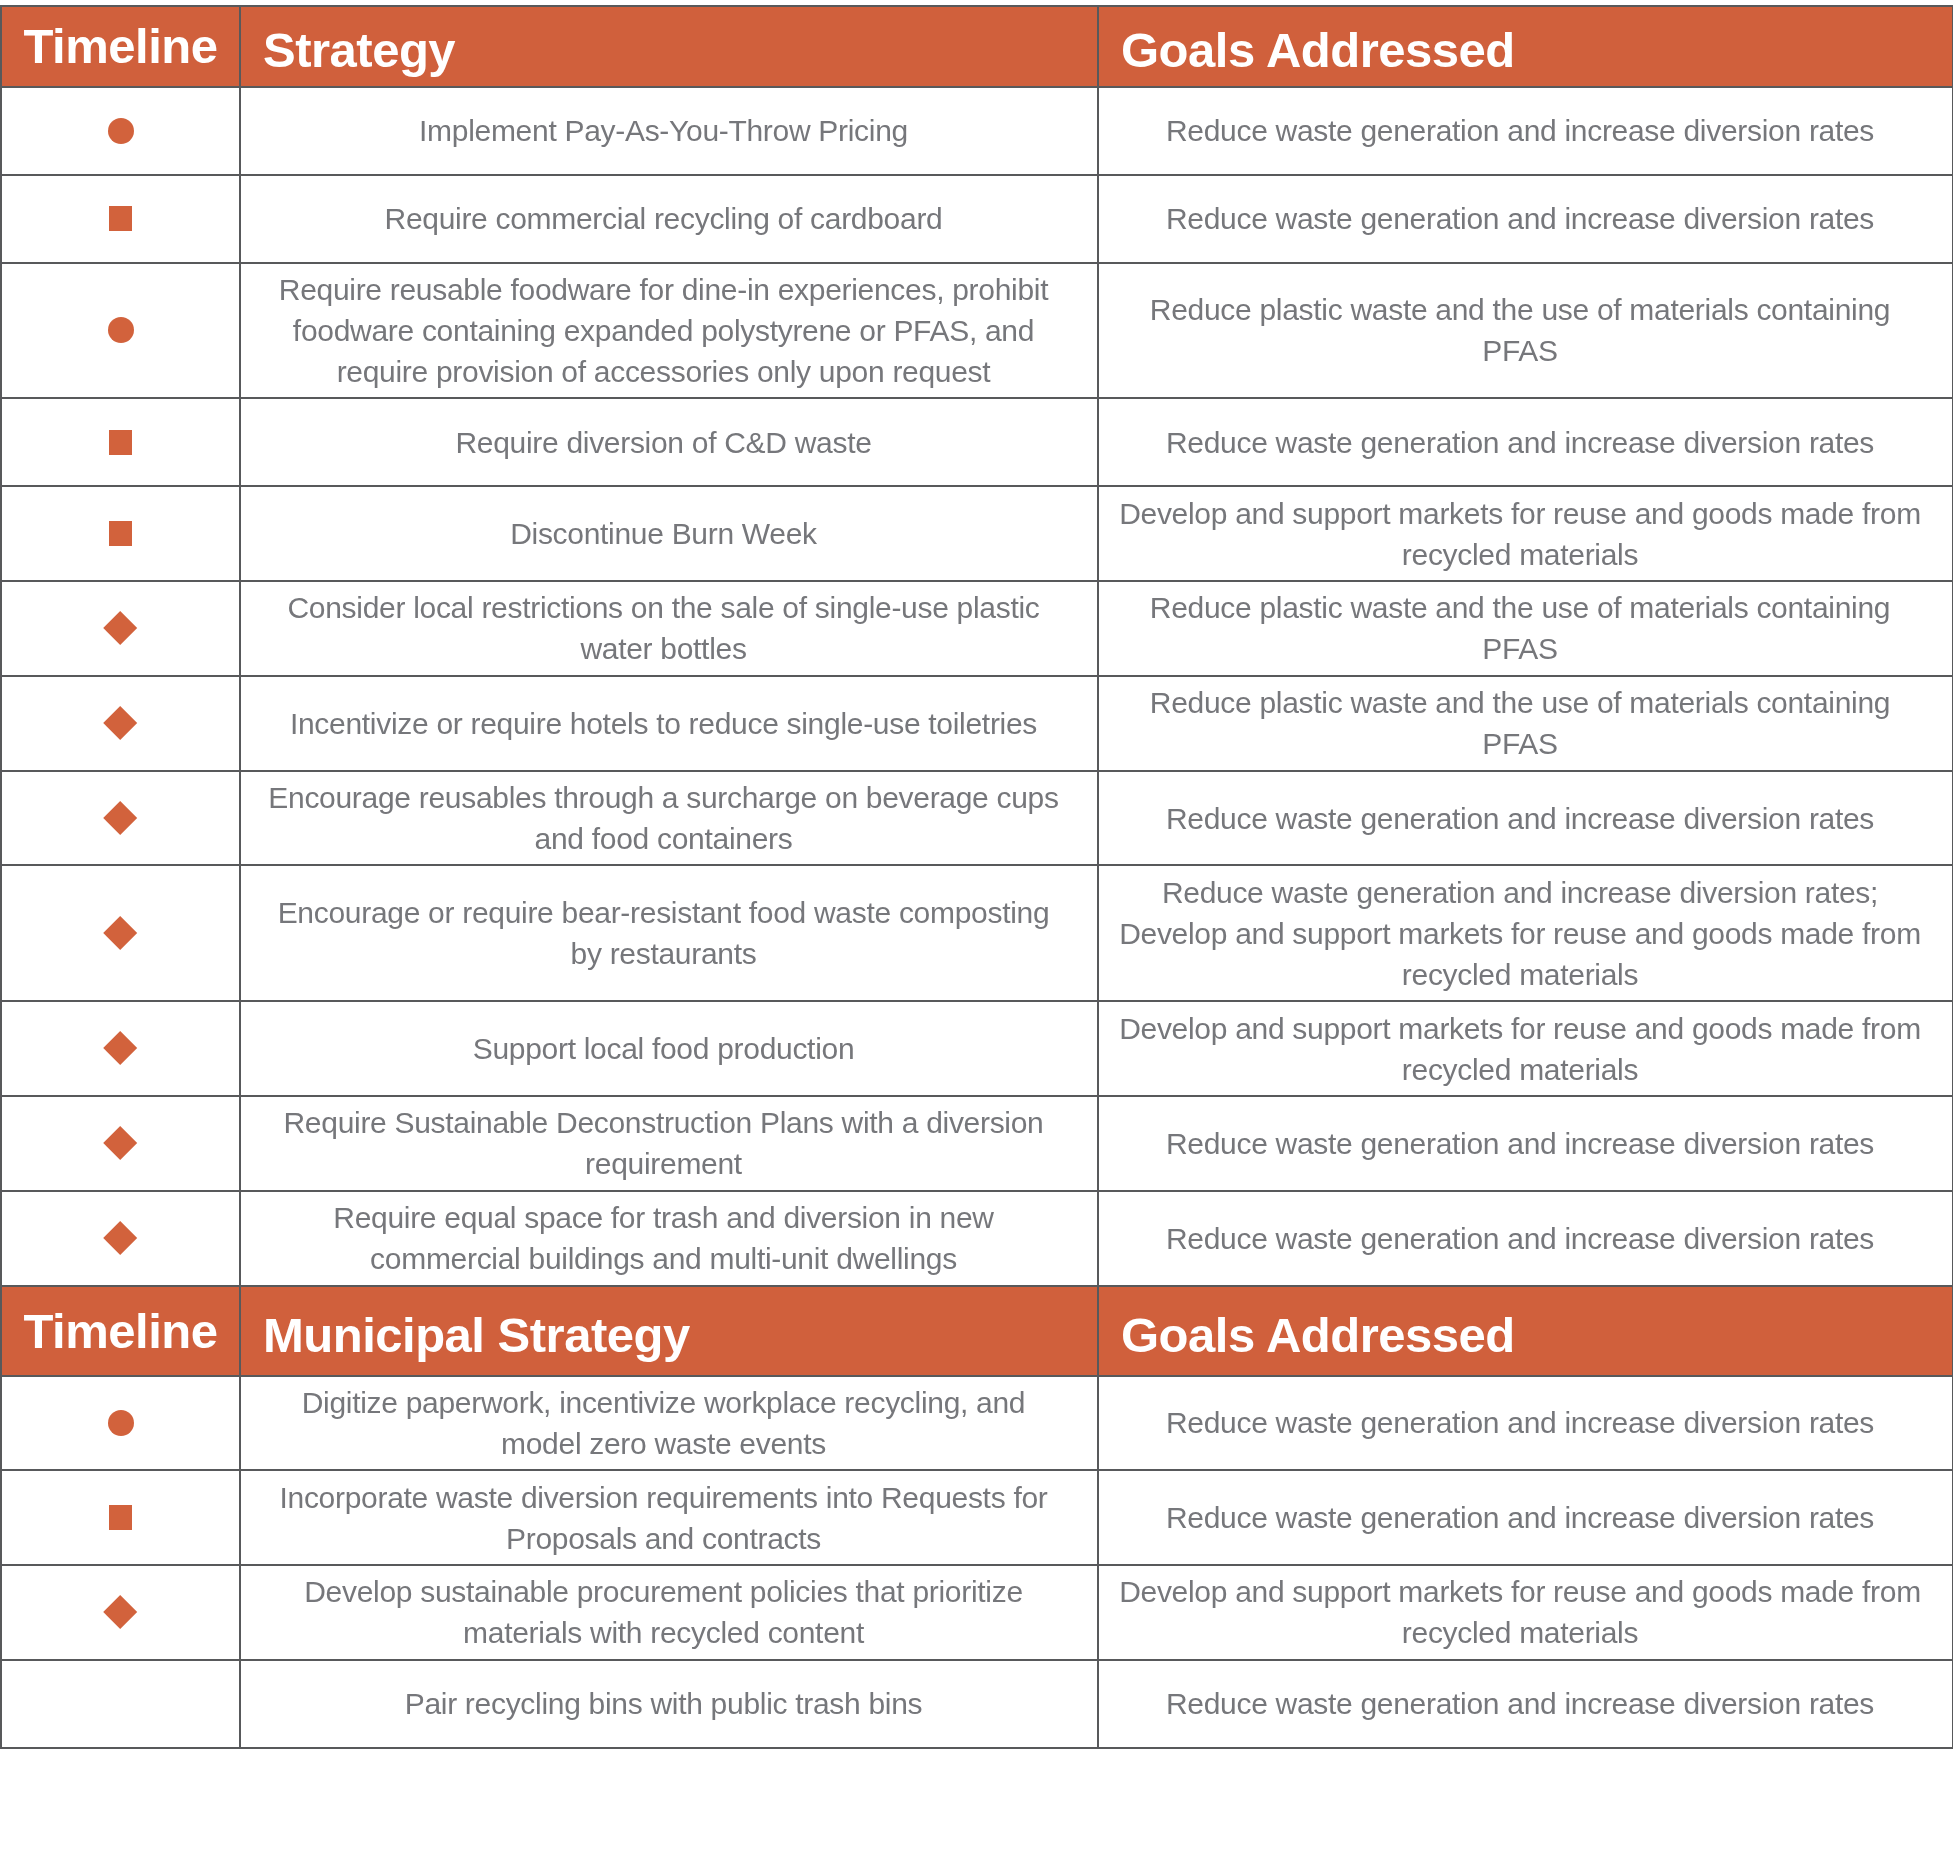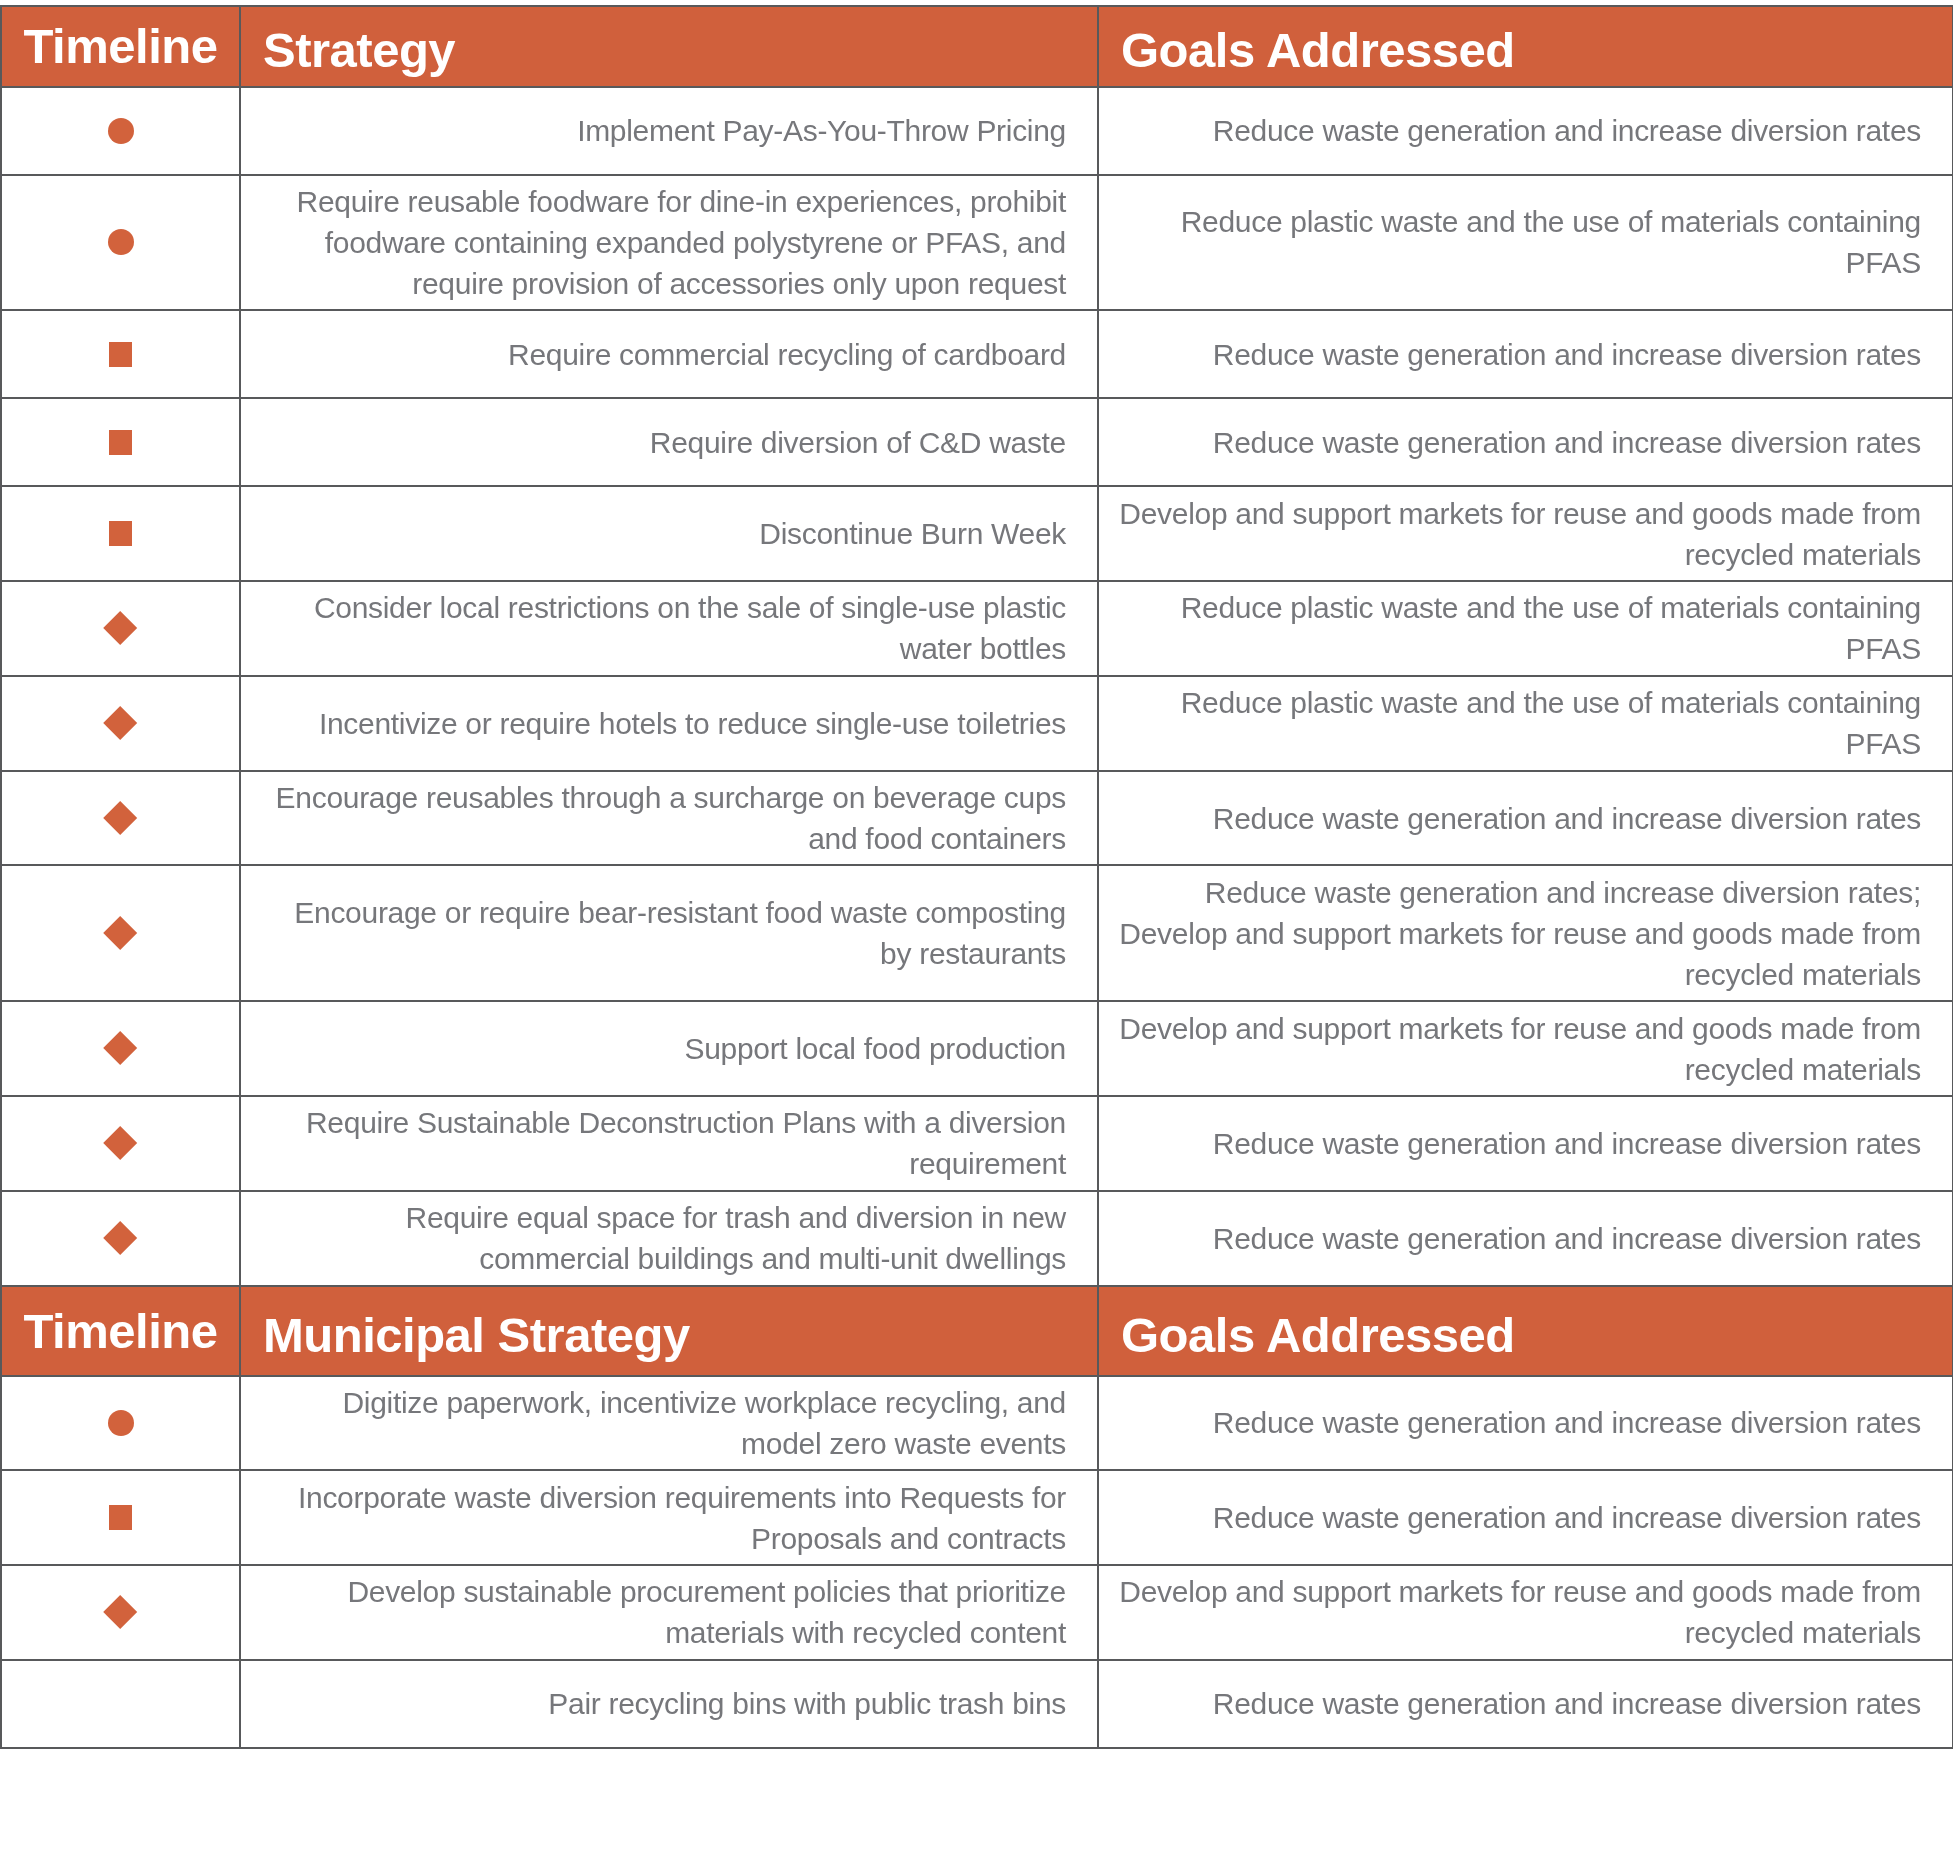--- a/index.html
+++ b/index.html
@@ -64,21 +64,21 @@
   }
   td.timeline-cell {
     text-align: center;
     padding: 0;
   }
   td.strategy-cell, td.goals-cell {
     color: var(--body-text);
     font-size: 30px;
     letter-spacing: -0.3px;
     line-height: 41px;
-    text-align: right;
+    text-align: center;
     padding: 5.4px 31px 5.4px 20px;
   }
 
   .icon {
     display: inline-block;
     background: var(--icon);
     vertical-align: middle;
   }
   .icon.circle {
     width: 26px; height: 26px;
@@ -108,28 +108,28 @@
         <th class="timeline-header">Timeline</th>
         <th class="strategy-header">Strategy</th>
         <th class="goals-header">Goals Addressed</th>
       </tr>
     <tr class="data-row">
           <td class="timeline-cell"><span class="icon circle"></span></td>
           <td class="strategy-cell">Implement Pay-As-You-Throw Pricing</td>
           <td class="goals-cell">Reduce waste generation and increase diversion rates</td>
         </tr>
         <tr class="data-row">
+          <td class="timeline-cell"><span class="icon square"></span></td>
+          <td class="strategy-cell">Require commercial recycling of cardboard</td>
+          <td class="goals-cell">Reduce waste generation and increase diversion rates</td>
+        </tr>
+        <tr class="data-row">
           <td class="timeline-cell"><span class="icon circle"></span></td>
           <td class="strategy-cell">Require reusable foodware for dine-in experiences, prohibit foodware containing expanded polystyrene or PFAS, and require provision of accessories only upon request</td>
           <td class="goals-cell">Reduce plastic waste and the use of materials containing PFAS</td>
-        </tr>
-        <tr class="data-row">
-          <td class="timeline-cell"><span class="icon square"></span></td>
-          <td class="strategy-cell">Require commercial recycling of cardboard</td>
-          <td class="goals-cell">Reduce waste generation and increase diversion rates</td>
         </tr>
         <tr class="data-row">
           <td class="timeline-cell"><span class="icon square"></span></td>
           <td class="strategy-cell">Require diversion of C&amp;D waste</td>
           <td class="goals-cell">Reduce waste generation and increase diversion rates</td>
         </tr>
         <tr class="data-row">
           <td class="timeline-cell"><span class="icon square"></span></td>
           <td class="strategy-cell">Discontinue Burn Week</td>
           <td class="goals-cell">Develop and support markets for reuse and goods made from recycled materials</td>

